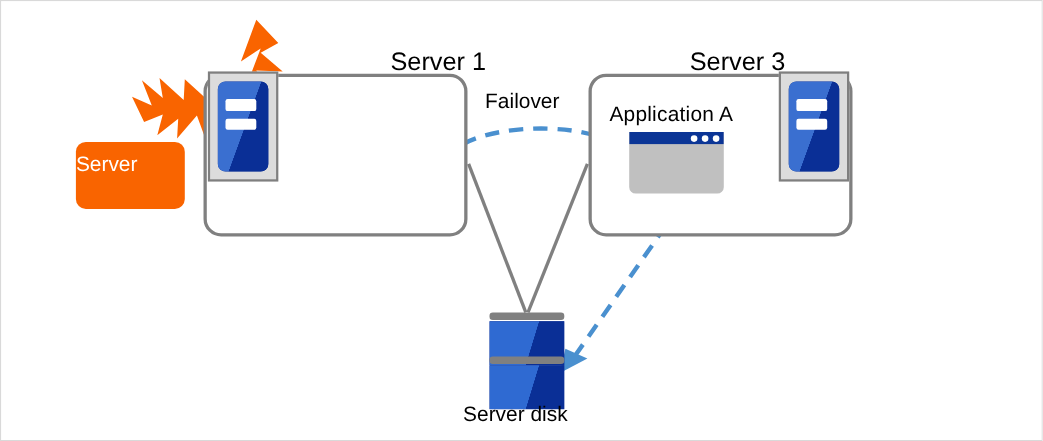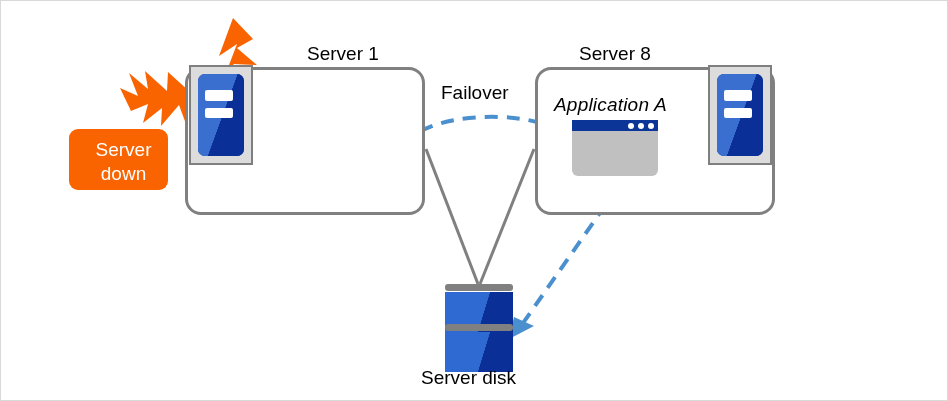--- a/index.html
+++ b/index.html
@@ -28,26 +28,26 @@
     height: 401px;
   }
   .lbl {
     position: absolute;
     color: #000000;
     font-family: "Liberation Sans", sans-serif;
     white-space: nowrap;
     line-height: 1.15;
   }
   .lbl-server {
-    font-size: 19px;
+    font-size: 23px;
+    margin-left: 48px;
   }
   .lbl-app {
     font-size: 19px;
     letter-spacing: 0.2px;
-    font-style: italic;
   }
   .lbl-failover {
     font-size: 19px;
   }
   .lbl-disk {
     font-size: 19px;
   }
   
   .server-box {
     position: absolute;
@@ -90,25 +90,24 @@
   .srv-bar.b1 { top: 20%; }
   .srv-bar.b2 { top: 41%; }
 
   
   .badge-down {
     position: absolute;
     background: #f96400;
     border-radius: 9px;
     color: #ffffff;
     font-size: 19px;
-    text-align: center;
+    text-align: left;
     line-height: 1.25;
     padding-top: 9px;
     box-sizing: border-box;
-    padding-left: 10px;
   }
 
   
   .app-win {
     position: absolute;
     background: #c0c0c0;
     border-radius: 0 0 6px 6px;
     overflow: hidden;
   }
   .app-titlebar {
@@ -221,36 +220,35 @@
       <div class="sheen"></div>
       <div class="srv-bar b1"></div>
       <div class="srv-bar b2"></div>
     </div>
   </div>
 
   <div class="lbl lbl-server" style="left:306px; top:42px;">Server 1</div>
 
   <div class="badge-down" style="left:68px; top:128px; width:99px; height:61px;">
     <div>Server</div>
-    <div>down</div>
   </div>
 
   <div class="lbl lbl-failover" style="left:440px; top:81px;">Failover</div>
 
   <div class="server-box" style="left:534px; top:66px; width:240px; height:148px;"></div>
 
   <div class="srv-icon" style="left:707px; top:64px; width:64px; height:100px;">
     <div class="srv-tower">
       <div class="sheen"></div>
       <div class="srv-bar b1"></div>
       <div class="srv-bar b2"></div>
     </div>
   </div>
 
-  <div class="lbl lbl-server" style="left:578px; top:42px;">Server 8</div>
+  <div class="lbl lbl-server" style="left:578px; top:42px;">Server 3</div>
 
   <div class="lbl lbl-app" style="left:553px; top:93px;">Application A</div>
 
   <div class="app-win" style="left:571px; top:119px; width:86px; height:56px;">
     <div class="app-titlebar">
       <span class="app-dot"></span>
       <span class="app-dot"></span>
       <span class="app-dot"></span>
     </div>
   </div>

